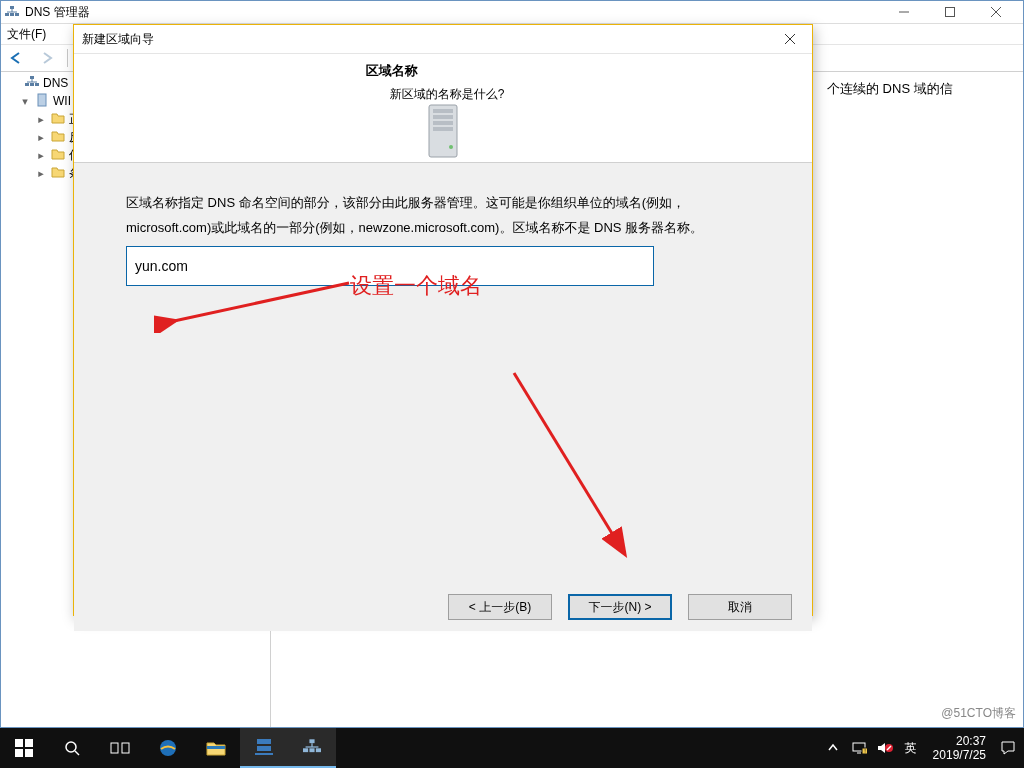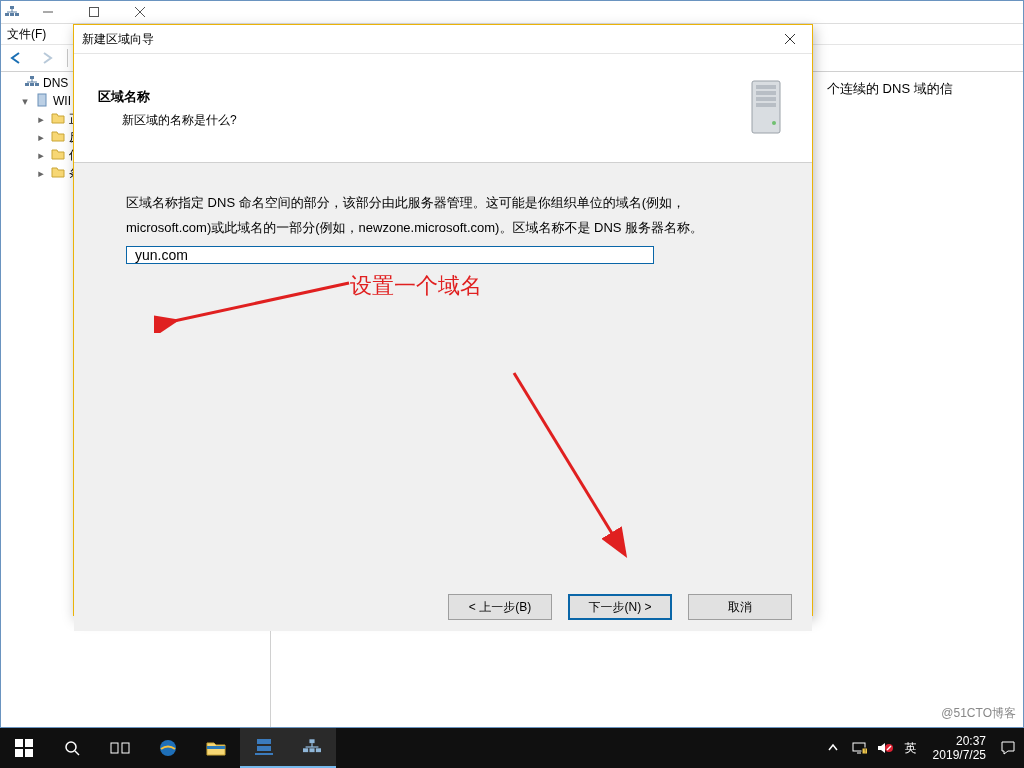--- a/index.html
+++ b/index.html
@@ -34,30 +34,30 @@
 
   
   .wizard { position:absolute; left:73px; top:24px; width:738px; height:590px;
             background:#fff; border:1px solid #eab308; box-shadow:2px 4px 12px rgba(0,0,0,.25); }
   .wizard-titlebar{ height:28px; display:flex; align-items:center; padding:0 8px;
                     border-bottom:1px solid #e5e5e5; }
   .wizard-title   { flex:1; }
   .wizard-close   { width:28px; height:24px; display:flex; align-items:center;
                     justify-content:center; }
   .wizard-header  { height:92px; background:#fff; border-bottom:1px solid #d0d0d0;
-                    padding:8px 24px; display:flex; align-items:center; }
+                    padding:8px 24px; display:flex; align-items:center;flex-direction:column; }
   .wizard-header-texts{ flex:1; padding-right:16px; }
   .wh-title { font-weight:bold; font-size:13px; }
   .wh-sub   { padding-left:24px; margin-top:6px; }
   .wh-icon  { width:44px; height:64px; display:flex; align-items:center; justify-content:center;}
   .wizard-body    { background:#f0f0f0; height:420px; padding:28px 52px; box-sizing:border-box;
                     position:relative; }
   .body-desc{ line-height:1.9; font-size:13px; }
   .zone-label{ margin-top:38px; font-size:13px; }
-  .zone-input{ width:528px; height:18px; border:1px solid #0a66a8; background:#fff;
+  .zone-input{ width:528px; height:40px; border:1px solid #0a66a8; background:#fff;
                padding:0 8px; margin-top:6px; font-size:14px; box-sizing:border-box; }
   .wizard-footer  { height:48px; background:#f0f0f0; border-top:0; display:flex;
                     align-items:center; justify-content:flex-end; gap:16px;
                     padding:0 20px; }
   .wiz-btn { min-width:104px; height:26px; border:1px solid #9e9e9e; background:#e1e1e1;
              font-size:12px; display:flex; align-items:center; justify-content:center;
              padding:0 8px; }
   .wiz-btn.primary{ border:2px solid #0a66a8; }
 
   
@@ -83,20 +83,21 @@
     <span class="title-icon">
       <svg width="14" height="14" viewBox="0 0 14 14">
         <rect x="5" y="1" width="4" height="3" fill="#5a7ea3"></rect>
         <line x1="7" y1="4" x2="7" y2="7" stroke="#5a7ea3"></line>
         <line x1="2" y1="7" x2="12" y2="7" stroke="#5a7ea3"></line>
         <rect x="0" y="8" width="4" height="3" fill="#5a7ea3"></rect>
         <rect x="5" y="8" width="4" height="3" fill="#5a7ea3"></rect>
         <rect x="10" y="8" width="4" height="3" fill="#5a7ea3"></rect>
       </svg>
     </span>
+    <span class="dns-title">DNS 管理器</span>
     <div class="win-btns">
       <div class="win-btn">
         <svg width="12" height="12">
             <line x1="1" y1="6" x2="11" y2="6" stroke="#555"></line>
           </svg>
       </div>
       <div class="win-btn">
         <svg width="12" height="12">
             <rect x="1.5" y="1.5" width="9" height="9" fill="none" stroke="#555"></rect>
           </svg>

